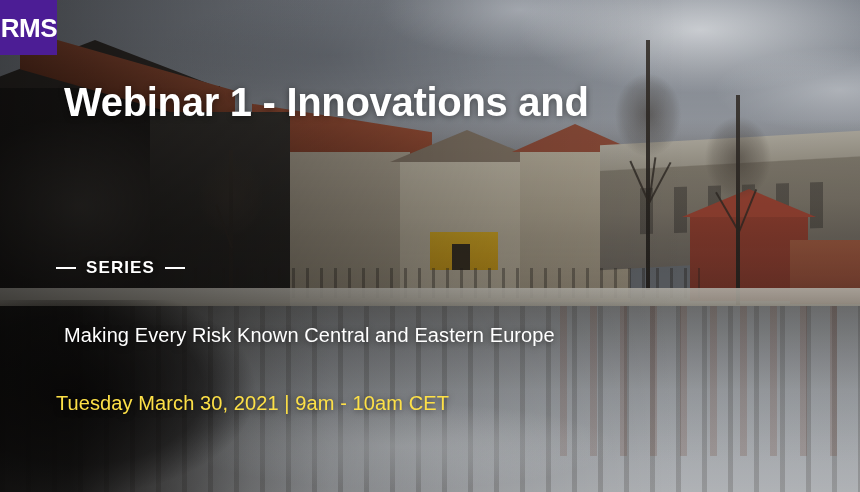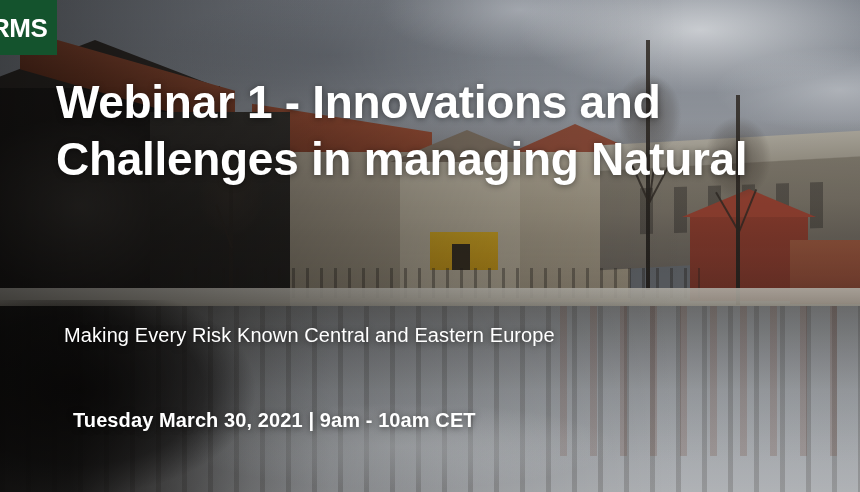--- a/index.html
+++ b/index.html
@@ -212,43 +212,43 @@
     position: absolute; inset: 0;
     background:
       linear-gradient(90deg, rgba(0,0,0,.55) 0%, rgba(0,0,0,.32) 28%, rgba(0,0,0,.10) 58%, rgba(0,0,0,0) 80%),
       linear-gradient(180deg, rgba(0,0,0,.08) 0%, rgba(0,0,0,.22) 48%, rgba(0,0,0,.10) 100%);
   }
 
   
   .logo {
     position: absolute; left: 0; top: 0;
     width: 57px; height: 55px;
-    background: #14532d;
-    display: flex; align-items: center; justify-content: flex-start;
+    background: #4c1d95;
+    display: flex; align-items: center; justify-content: flex-end;
     overflow: hidden;
   }
   .logo-mark {
     position: relative;
     margin-left: -9px;
     color: #ffffff;
     font-size: 26px;
     font-weight: 700;
     letter-spacing: -0.5px;
     line-height: 1;
   }
 
   
   .content {
     position: absolute; left: 56px; top: 0; width: 760px; height: 492px;
   }
   .title {
-    position: absolute; top: 74px; left: 0;
+    position: absolute; top: 74px; left: 8px;
     margin: 0;
     color: #ffffff;
-    font-size: 46px;
+    font-size: 40px;
     font-weight: 700;
     line-height: 57px;
     letter-spacing: -0.3px;
     text-shadow: 0 1px 6px rgba(0,0,0,.45);
   }
   .title .line { display: block; white-space: nowrap; }
 
   .series {
     position: absolute; top: 258px; left: 0;
     display: flex; align-items: center; gap: 10px;
@@ -270,24 +270,24 @@
     color: #ffffff;
     font-size: 20px;
     font-weight: 400;
     letter-spacing: .1px;
     white-space: nowrap;
     text-shadow: 0 1px 6px rgba(0,0,0,.55);
   }
 
   .datetime {
     position: absolute; top: 392px; left: 0;
-    margin: 17px;
-    color: #ffffff;
+    margin: 0;
+    color: #fde047;
     font-size: 20px;
-    font-weight: 700;
+    font-weight: 400;
     letter-spacing: .1px;
     white-space: nowrap;
     text-shadow: 0 1px 6px rgba(0,0,0,.55);
   }
 </style>
 </head>
 <body>
 
 <div class="banner">
 
@@ -344,22 +344,26 @@
 
   <div class="logo">
     <span class="logo-mark">RMS</span>
 
   </div>
 
   <div class="content">
 
     <h1 class="title">
       <span class="line">Webinar 1 - Innovations and</span>
-      <span class="line">Challenges in managing Natural</span>
     </h1>
 
+    <div class="series">
+      <span class="dash"></span>
+      <span>SERIES</span>
+      <span class="dash"></span>
+    </div>
 
     <p class="subtitle">Making Every Risk Known Central and Eastern Europe</p>
 
     <p class="datetime">Tuesday March 30, 2021 | 9am - 10am CET</p>
 
   </div>
 </div>
 
 </body></html>

